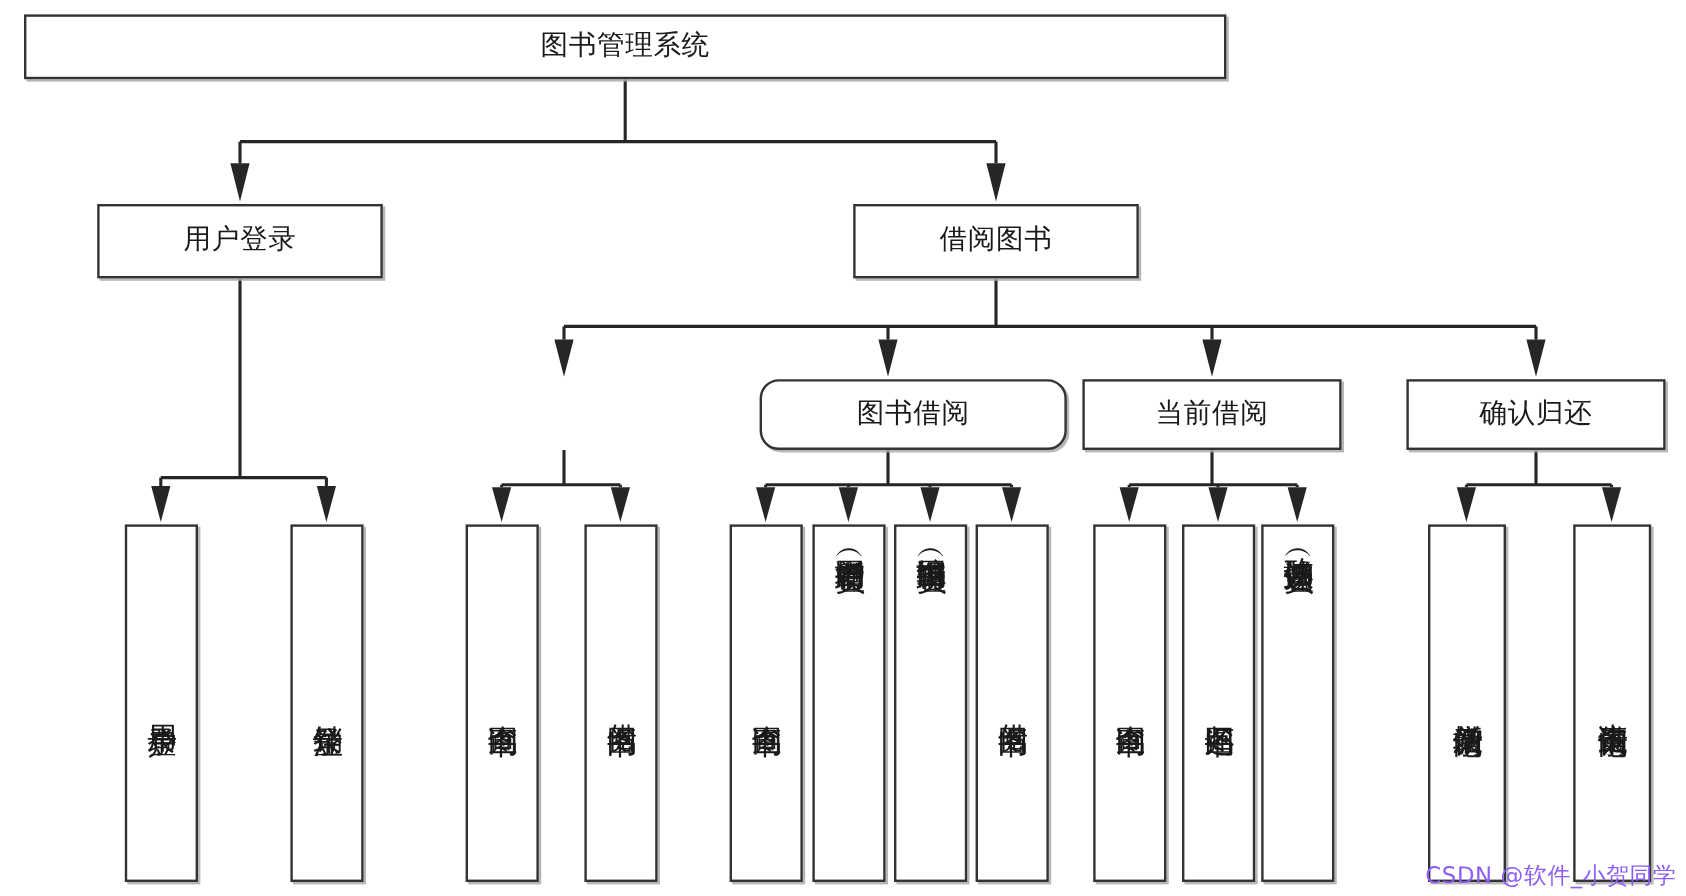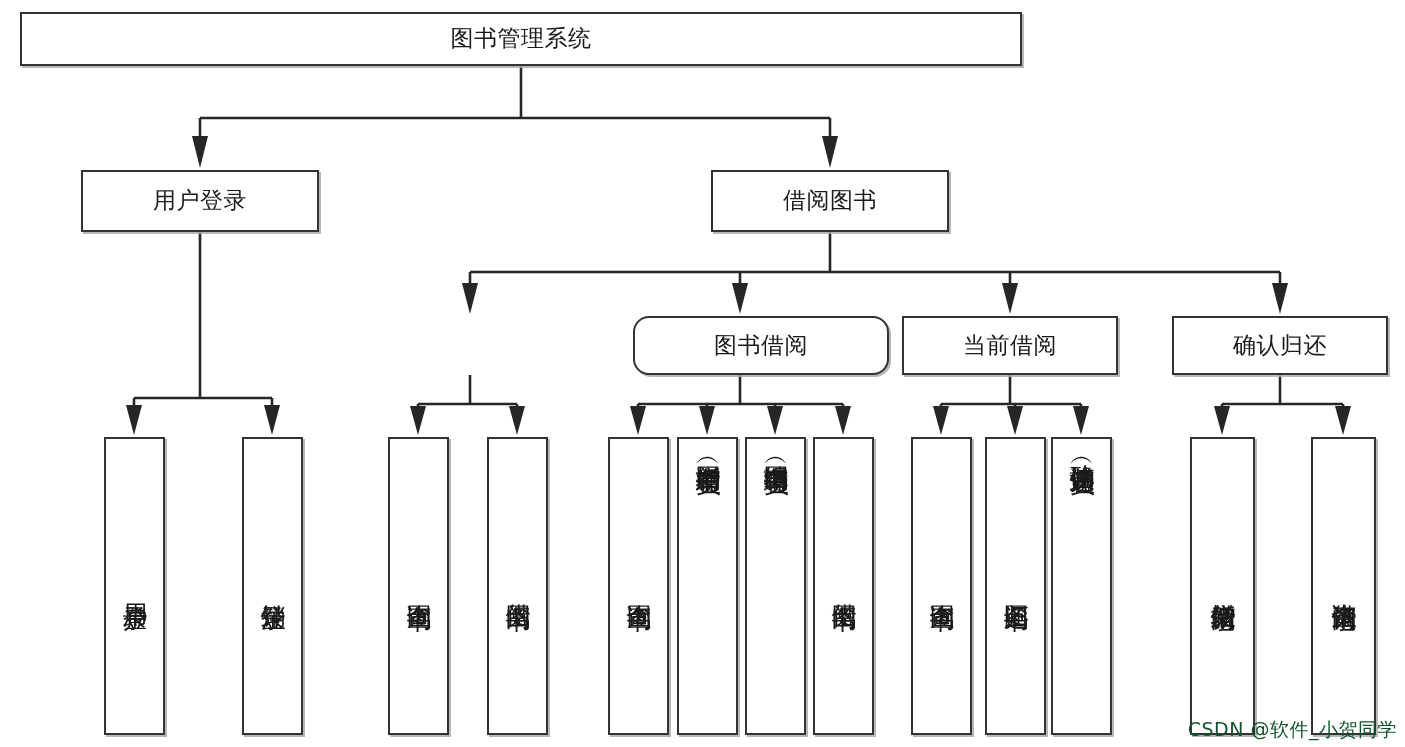--- a/index.html
+++ b/index.html
@@ -69,21 +69,21 @@
   
   .node.v.center {
     align-items: center;
     padding-top: 0;
   }
   #watermark {
     position: absolute;
     right: 8px;
     bottom: 4px;
     font-size: 19px;
-    color: #14532d;
+    color: #8b5cf6;
     letter-spacing: 0.5px;
     z-index: 5;
     white-space: nowrap;
     font-family: "DejaVu Sans", "Liberation Sans", sans-serif;
     margin-left: 20px;
   }
 </style>
 </head>
 <body>
 

